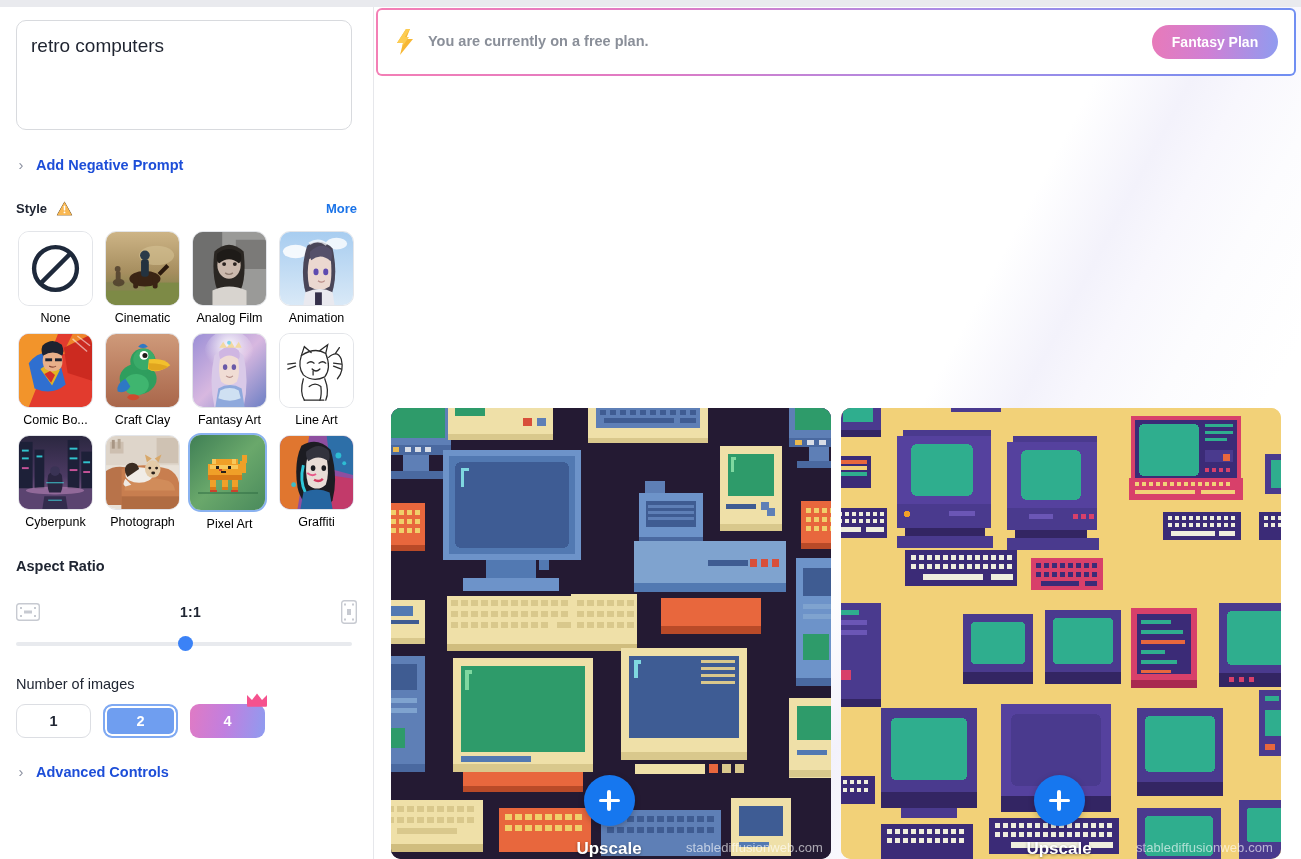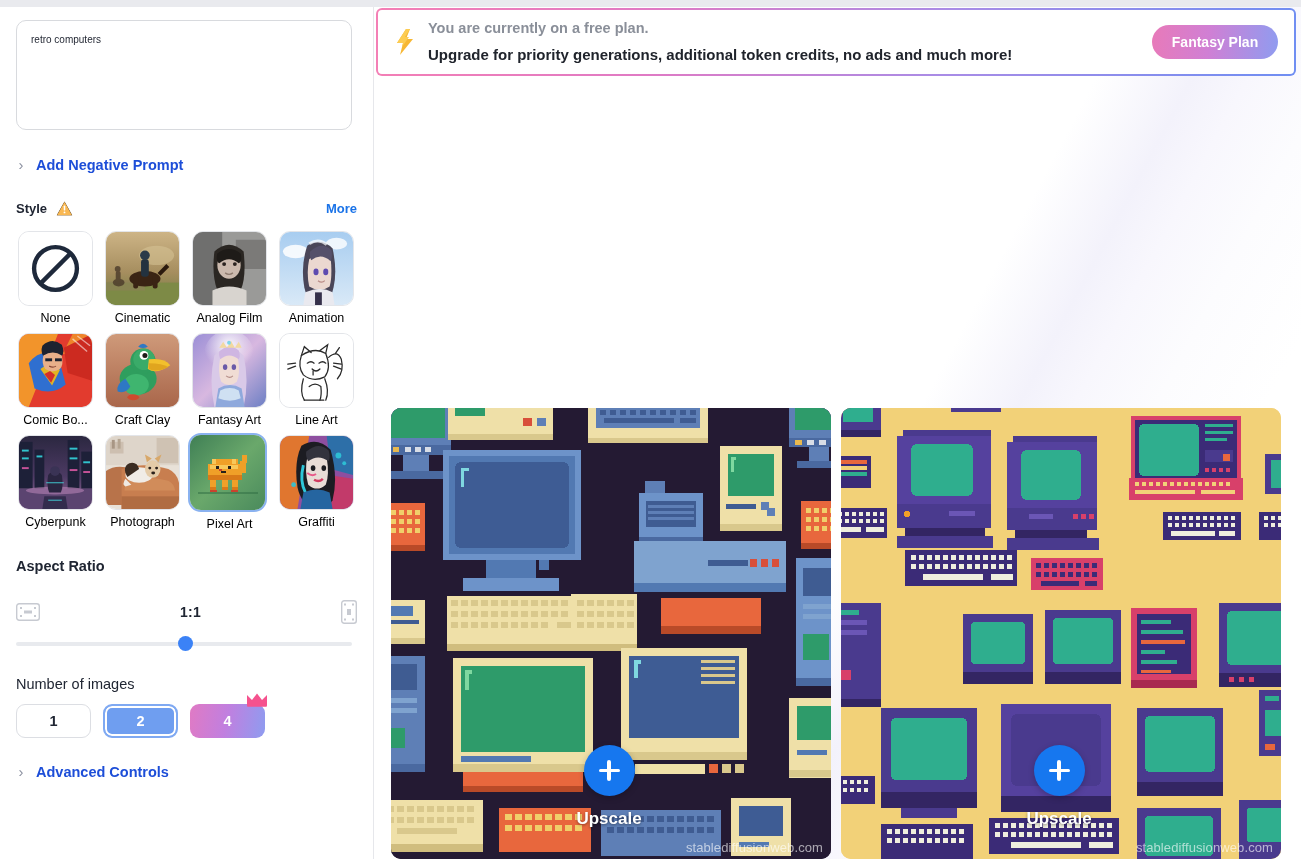--- a/index.html
+++ b/index.html
@@ -24,21 +24,21 @@
     position:absolute; left:0; top:7px; width:374px; height:852px;
     background:#fff; border-right:1px solid #e6e7eb;
     padding:13px 16px 0 16px;
     overflow:hidden;
   }
 
   .prompt-box {
     width:336px; height:110px;
     border:1px solid #d8dade; border-radius:10px;
     padding:12px 14px;
-    font-size:10px; color:#1f2430; line-height:1.35;
+    font-size:19px; color:#1f2430; line-height:1.35;
     background:#fff;
     resize:none; outline:none;
     font-family:"Liberation Sans", sans-serif;
   }
   .prompt-box::placeholder { color:#9aa0aa; }
 
   .collapse-row {
     display:flex; align-items:center; gap:10px;
     margin-top:20px; height:22px; cursor:pointer;
   }
@@ -164,21 +164,21 @@
   
   .results { position:absolute; left:16px; top:401px; display:flex; gap:10px; }
   .result-card {
     position:relative; width:440px; height:451px;
     border-radius:10px; overflow:hidden; background:#241a33;
   }
   .result-card svg.art { display:block; width:440px; height:451px; }
   .upscale-overlay {
     position:absolute; left:0; right:4px; bottom:0; height:451px;
     display:flex; flex-direction:column; align-items:center;
-    justify-content:flex-end; padding-bottom:30px;
+    justify-content:flex-end; 
     pointer-events:none;
   }
   .upscale-btn {
     width:51px; height:51px; border-radius:50%; background:#1677ef;
     display:flex; align-items:center; justify-content:center;
     cursor:pointer; pointer-events:auto;
     box-shadow:0 2px 6px rgba(0,0,0,.22);
   }
   .upscale-btn::before, .upscale-btn::after {
     content:""; position:absolute; background:#fff; border-radius:2px;
@@ -639,21 +639,20 @@
     <div class="banner">
       <div class="banner-inner">
         <span class="bolt">
           <svg width="20" height="26" viewBox="0 0 20 26">
             <path d="M11 0 L2 14 L8 14 L5 26 L18 10 L11 10 L15 0 Z" fill="#f7b733"></path>
             <path d="M11 0 L2 14 L8 14 L7 18 L14 8 L10 8 L15 0 Z" fill="#fccc52"></path>
           </svg>
         </span>
         <div class="banner-text">
           <div class="banner-line1">You are currently on a free plan.</div>
-          <div class="banner-line2">Upgrade for priority generations, additional token credits, no ads and much more!</div>
         </div>
         <button class="upgrade-btn">Fantasy Plan</button>
       </div>
     </div>
 
     <div class="results">
 
       <div class="result-card">
         <svg class="art" viewBox="0 0 440 451" shape-rendering="crispEdges">
           <rect width="440" height="451" fill="#241a33"></rect>

